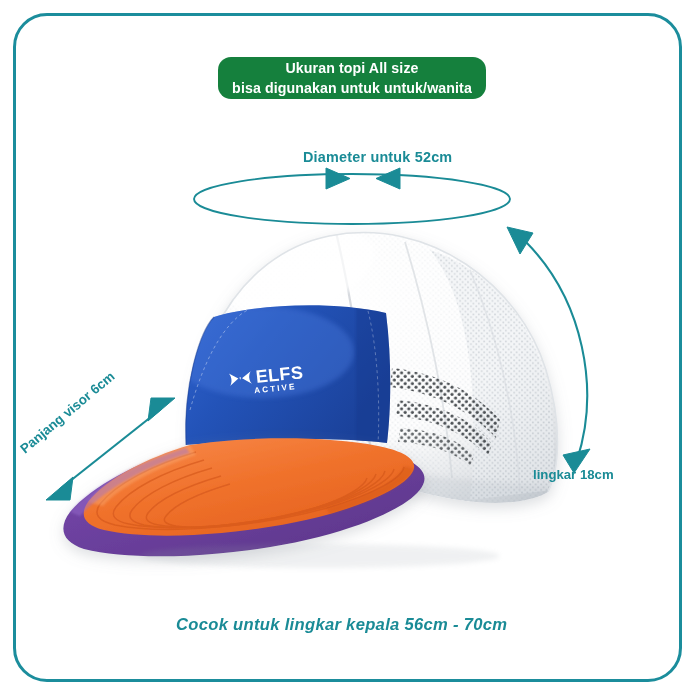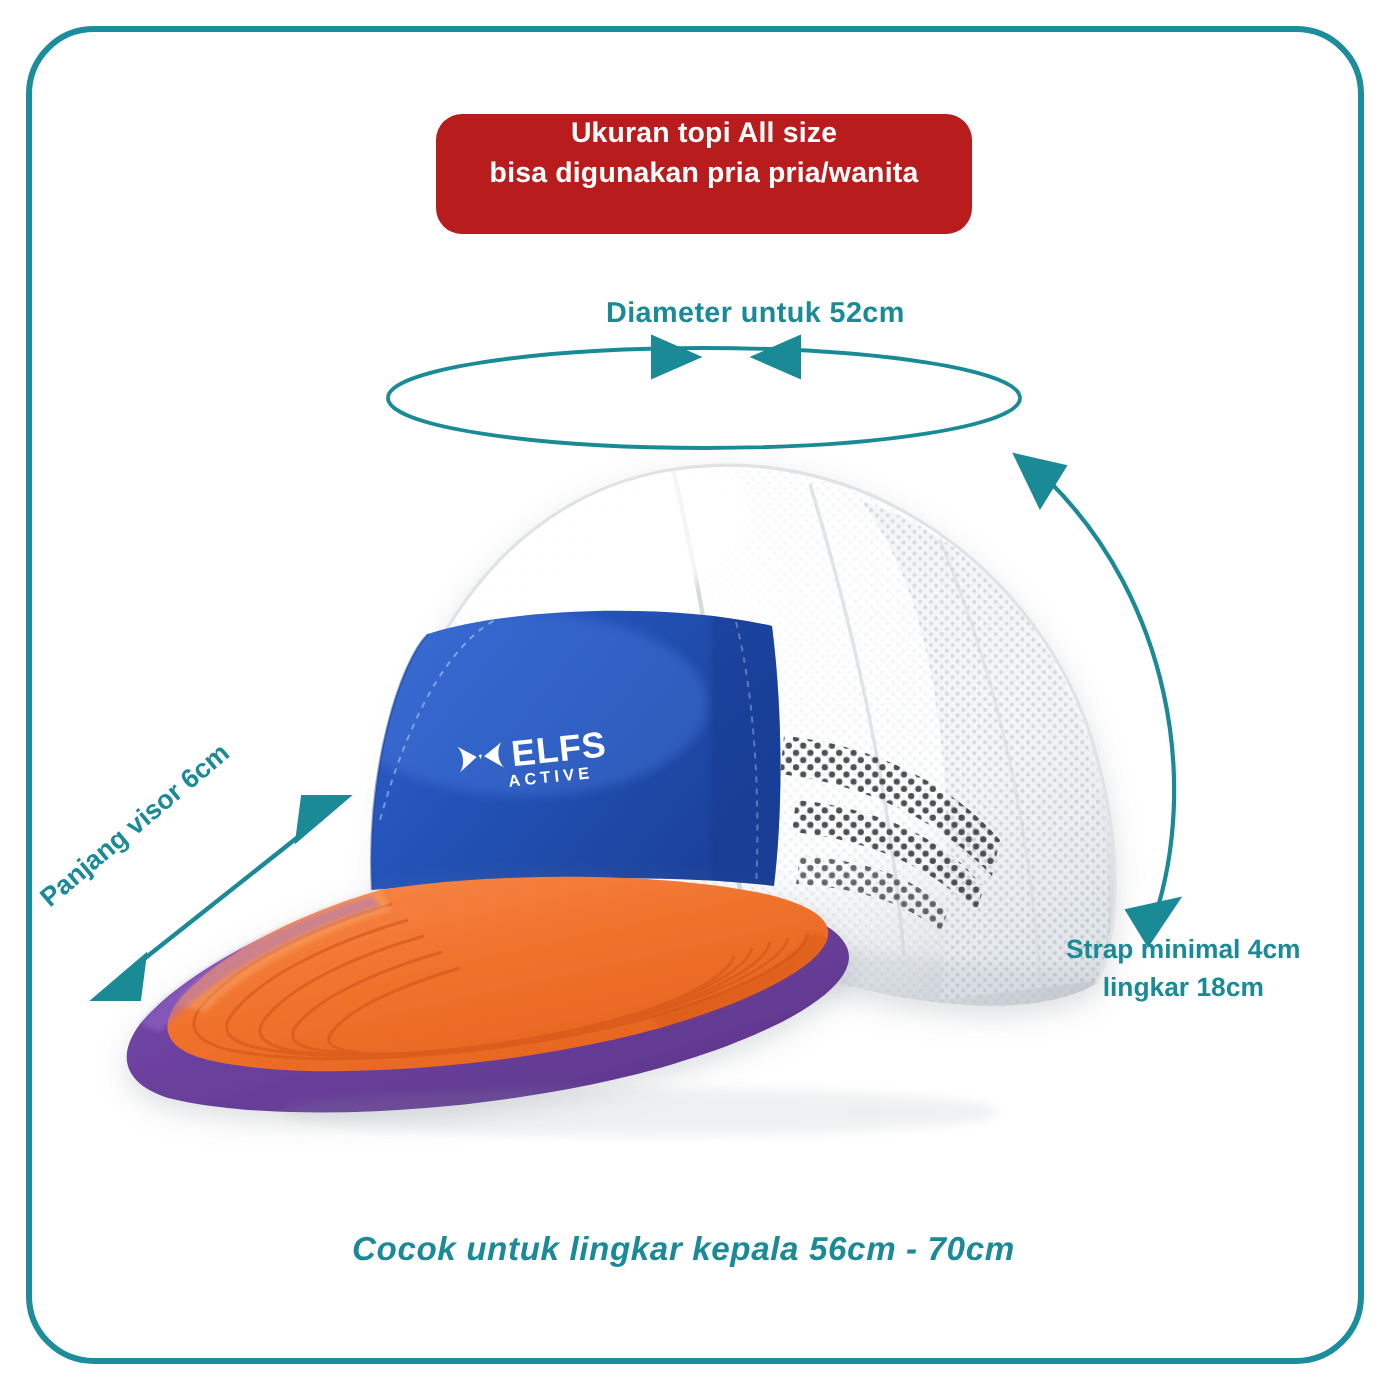--- a/index.html
+++ b/index.html
@@ -32,33 +32,33 @@
     box-sizing: border-box;
     pointer-events: none;
   }
 
   
   #banner {
     position: absolute;
     left: 218px;
     top: 57px;
     width: 268px;
-    height: 60px;
-    background: #b91c1c;
+    height: 42px;
+    background: #15803d;
     border-radius: 13px;
     color: #ffffff;
     font-size: 14.2px;
     font-weight: bold;
     line-height: 1.42;
     text-align: center;
     letter-spacing: 0.1px;
     display: flex;
     flex-direction: column;
     align-items: center;
-    justify-content: flex-start;
+    justify-content: center;
   }
   #banner .bl { display: block; white-space: nowrap; }
 
   
   .cap-text {
     position: absolute;
     color: #1a8b96;
     font-weight: bold;
     white-space: nowrap;
   }
@@ -346,27 +346,26 @@
         <path d="M46,500 L73,477 L70,500 Z" fill="#1a8b96"></path>
       </g>
       <g>
         <path d="M175,398 L148,421 L151,398 Z" fill="#1a8b96"></path>
       </g>
     </g>
   </svg>
 
   <div id="banner">
     <span class="bl">Ukuran topi All size</span>
-    <span class="bl">bisa digunakan pria pria/wanita</span>
+    <span class="bl">bisa digunakan untuk untuk/wanita</span>
   </div>
 
   <div class="cap-text" id="lbl-diameter">Diameter untuk 52cm</div>
 
   <div class="cap-text" id="lbl-strap">
-    <div>Strap minimal 4cm</div>
     <div>lingkar 18cm</div>
   </div>
 
   <div class="cap-text" id="lbl-visor">Panjang visor 6cm</div>
 
   <div class="cap-text" id="lbl-bottom">Cocok untuk lingkar kepala 56cm - 70cm</div>
 
   <div id="frame"></div>
 </div>
 

